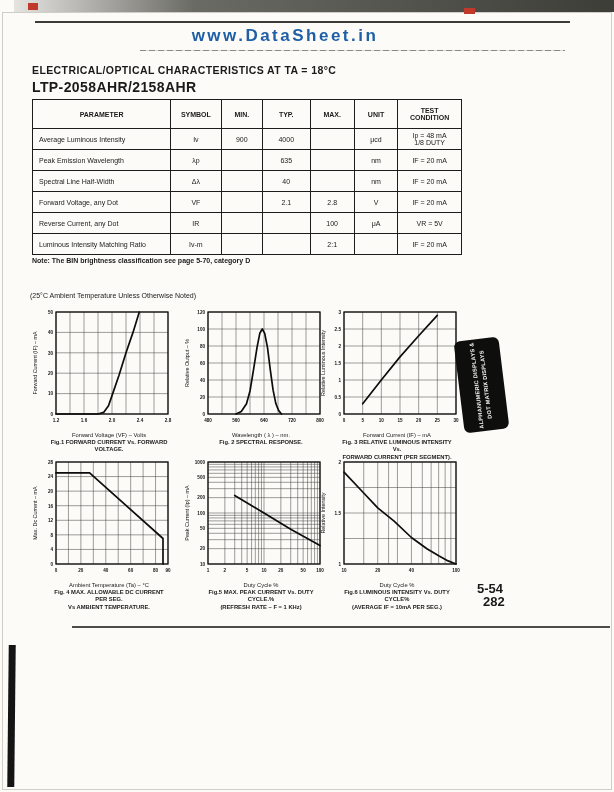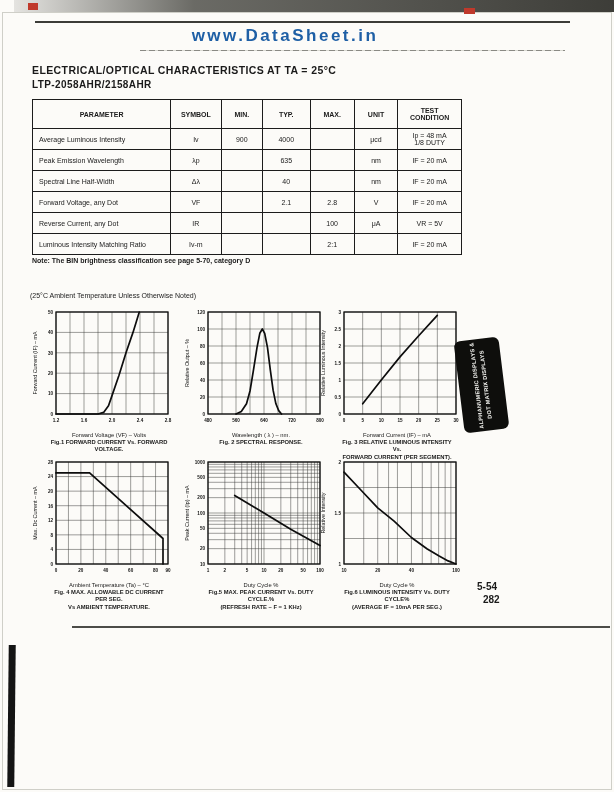--- a/index.html
+++ b/index.html
@@ -11,21 +11,21 @@
            background:linear-gradient(90deg,rgba(58,58,52,.12),rgba(58,58,52,.75) 30%,rgba(45,45,40,.92));}
   .headrule{position:absolute;left:35px;top:21px;width:535px;height:2px;background:#3c3c38;}
   .site{position:absolute;left:35px;top:26px;width:500px;text-align:center;
         font-size:17px;font-weight:bold;letter-spacing:2.5px;color:#1e5fa5;cursor:pointer;}
   .site-underline{position:absolute;left:140px;top:50px;width:425px;height:1px;
                   background:repeating-linear-gradient(90deg,#8a8a84 0 6px,#d9d9d2 6px 9px);}
   .redmark{position:absolute;background:#c0392b;}
   .redmark.l{left:28px;top:3px;width:10px;height:7px;}
   .redmark.r{left:464px;top:8px;width:11px;height:6px;}
   .doc-title{position:absolute;left:32px;top:64px;font-size:10.5px;font-weight:bold;letter-spacing:.4px;}
-  .doc-sub{position:absolute;left:32px;top:79px;font-size:10px;font-weight:bold;letter-spacing:.4px;}
+  .doc-sub{position:absolute;left:32px;top:79px;font-size:14px;font-weight:bold;letter-spacing:.4px;}
   table.chars{position:absolute;left:32px;top:99px;width:430px;border-collapse:collapse;}
   table.chars th,table.chars td{border:1px solid #1c1c1c;font-size:7px;padding:2px 2px;text-align:center;}
   table.chars th{font-weight:bold;height:24px;}
   table.chars td.param{text-align:left;padding-left:6px;}
   table.chars td{height:16px;}
   td.pre,div.pre{white-space:pre-line;}
   .note{position:absolute;left:32px;top:257px;font-size:7px;font-weight:bold;}
   .sect{position:absolute;left:30px;top:278px;font-size:10px;font-weight:bold;letter-spacing:.4px;}
   .sect-sub{position:absolute;left:30px;top:292px;font-size:7px;}
   .fig{position:absolute;width:152px;}
@@ -36,39 +36,39 @@
   .frame{fill:none;stroke:#111;stroke-width:1.3;}
   .curve{fill:none;stroke:#0d0d0d;stroke-width:1.7;stroke-linejoin:round;stroke-linecap:round;}
   .tick{font-size:4.6px;fill:#111;font-weight:bold;font-family:"Liberation Sans",sans-serif;}
   .tx{text-anchor:middle;}
   .ty{text-anchor:end;}
   .ylab{font-size:5.4px;fill:#111;text-anchor:middle;font-family:"Liberation Sans",sans-serif;}
   .badge{position:absolute;left:459px;top:339px;width:45px;height:92px;background:#0e0e0c;
          border-radius:6px;transform:rotate(-7deg);display:flex;align-items:center;justify-content:center;}
   .badge-inner{transform:rotate(-90deg);white-space:nowrap;color:#f4f4f0;font-size:5.6px;
                font-weight:bold;text-align:center;line-height:1.6;letter-spacing:.3px;}
-  .pref{position:absolute;font-size:10px;font-weight:bold;}
+  .pref{position:absolute;font-size:13px;font-weight:bold;}
   .pref.a{left:477px;top:581px;}
   .pref.b{left:483px;top:594px;}
   .bottomrule{position:absolute;left:72px;top:626px;width:538px;height:2px;background:#4c4c48;}
   .blackbar{position:absolute;left:8px;top:645px;width:7px;height:142px;background:#141414;transform:rotate(.6deg);}
 </style>
 </head>
 <body>
 
 <div class="page">
   <div class="pageframe"></div>
   <div class="topband"></div>
   <div class="redmark l"></div>
   <div class="redmark r"></div>
   <div class="headrule"></div>
   <div class="site">www.DataSheet.in</div>
   <div class="site-underline"></div>
 
-  <div class="doc-title">ELECTRICAL/OPTICAL  CHARACTERISTICS  AT  TA = 25°C</div>
+  <div class="doc-title">ELECTRICAL/OPTICAL  CHARACTERISTICS  AT  TA = 18°C</div>
   <div class="doc-sub">LTP-2058AHR/2158AHR</div>
 
   <table class="chars">
     <thead>
       <tr>
         <th style="width:148px" class="pre">PARAMETER</th>
         <th style="width:48px" class="pre">SYMBOL</th>
         <th style="width:40px" class="pre">MIN.</th>
         <th style="width:47px" class="pre">TYP.</th>
         <th style="width:43px" class="pre">MAX.</th>

